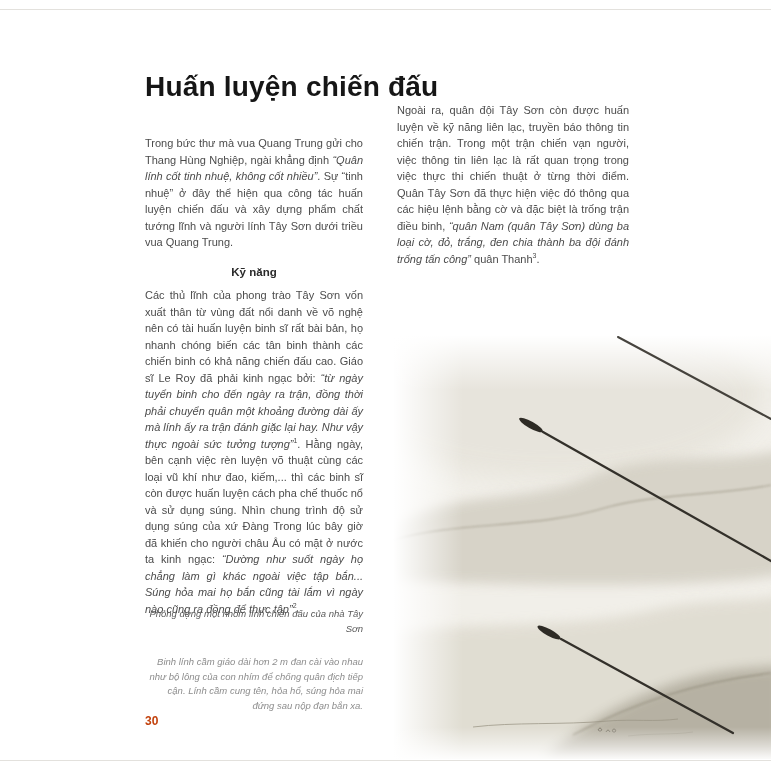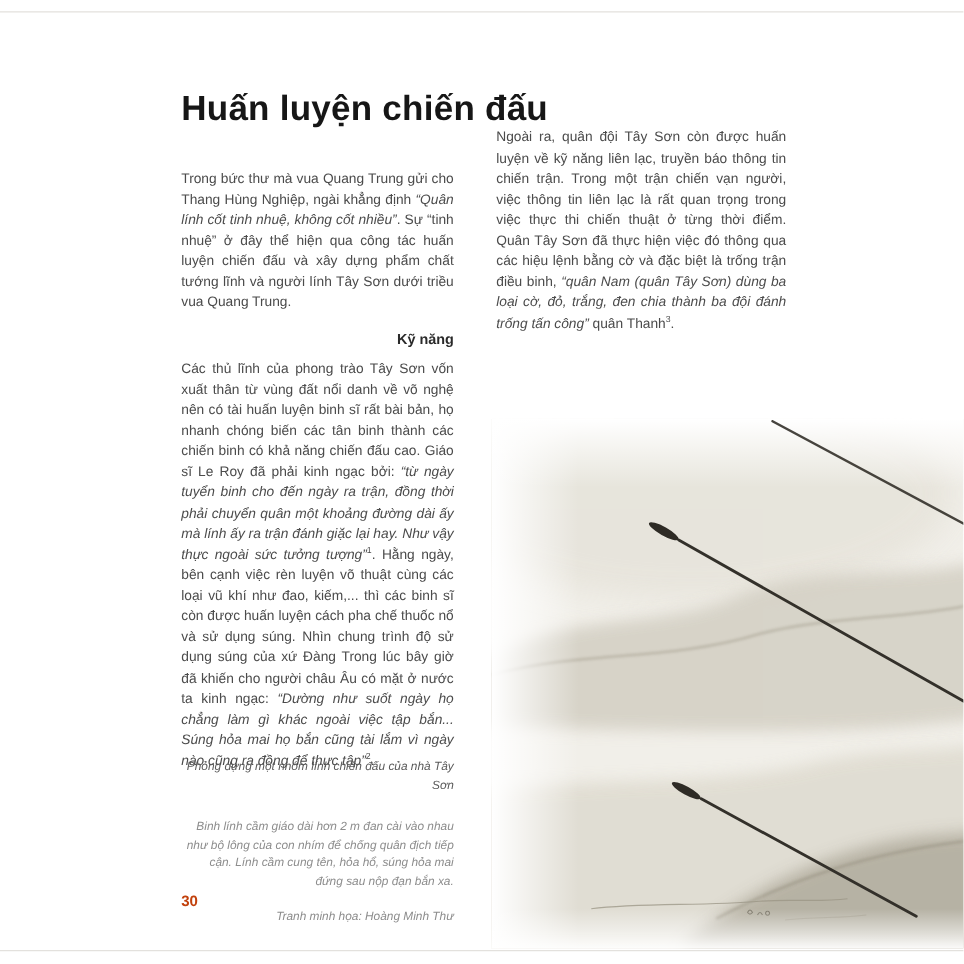--- a/index.html
+++ b/index.html
@@ -12,31 +12,31 @@
   .edge-bottom{top:760px;}
   .title{
     position:absolute;left:145px;top:52px;width:460px;
     font-size:28px;font-weight:bold;color:#161616;letter-spacing:.2px;
   }
   .col{position:absolute;font-size:11px;line-height:16.5px;text-align:justify;}
   .col-left{left:145px;top:102px;width:218px;margin-top:33px;}
   .col-right{left:397px;top:102px;width:232px;}
   .section-heading{
     font-size:11.5px;font-weight:bold;color:#2a2a2a;
-    margin:13px 0 7px 0;text-align:right;
+    margin:13px 0 7px 0;text-align:center;
   }
   .para{margin:0;}
   .it{font-style:italic;}
   .sup{vertical-align:super;font-size:7px;line-height:0;}
   .caption{
     position:absolute;left:145px;top:607px;width:218px;text-align:right;
     font-size:9.5px;line-height:14.5px;font-style:italic;color:#8d8d8d;
   }
   .caption-title{font-weight:normal;color:#5a5a5a;margin-bottom:19px;}
-  .caption-body{margin-bottom:14px;}
+  .caption-body{margin-bottom:0;}
   .caption-credit{margin-top:0;}
   .page-number{
     position:absolute;left:145px;top:714px;
     font-size:12px;font-weight:bold;color:#c2410c;
   }
   .illustration{
     position:absolute;left:393px;top:335px;width:378px;height:424px;overflow:hidden;
   }
   .illustration svg{display:block;}
 </style>
@@ -56,21 +56,20 @@
     <p class="para"><span>Các thủ lĩnh của phong trào Tây Sơn vốn xuất thân từ vùng đất nổi danh về võ nghệ nên có tài huấn luyện binh sĩ rất bài bản, họ nhanh chóng biến các tân binh thành các chiến binh có khả năng chiến đấu cao. Giáo sĩ Le Roy đã phải kinh ngạc bởi: </span><span class="it">“từ ngày tuyển binh cho đến ngày ra trận, đồng thời phải chuyển quân một khoảng đường dài ấy mà lính ấy ra trận đánh giặc lại hay. Như vậy thực ngoài sức tưởng tượng”</span><span class="sup">1</span><span>. Hằng ngày, bên cạnh việc rèn luyện võ thuật cùng các loại vũ khí như đao, kiếm,... thì các binh sĩ còn được huấn luyện cách pha chế thuốc nổ và sử dụng súng. Nhìn chung trình độ sử dụng súng của xứ Đàng Trong lúc bây giờ đã khiến cho người châu Âu có mặt ở nước ta kinh ngạc: </span><span class="it">“Dường như suốt ngày họ chẳng làm gì khác ngoài việc tập bắn... Súng hỏa mai họ bắn cũng tài lắm vì ngày nào cũng ra đồng để thực tập”</span><span class="sup">2</span><span>.</span></p>
   </div>
 
   <div class="col col-right">
     <p class="para"><span>Ngoài ra, quân đội Tây Sơn còn được huấn luyện về kỹ năng liên lạc, truyền báo thông tin chiến trận. Trong một trận chiến vạn người, việc thông tin liên lạc là rất quan trọng trong việc thực thi chiến thuật ở từng thời điểm. Quân Tây Sơn đã thực hiện việc đó thông qua các hiệu lệnh bằng cờ và đặc biệt là trống trận điều binh, </span><span class="it">“quân Nam (quân Tây Sơn) dùng ba loại cờ, đỏ, trắng, đen chia thành ba đội đánh trống tấn công”</span><span> quân Thanh</span><span class="sup">3</span><span>.</span></p>
   </div>
 
   <div class="caption">
     <div class="caption-title">Phỏng dựng một nhóm lính chiến đấu của nhà Tây Sơn</div>
     <div class="caption-body">Binh lính cầm giáo dài hơn 2 m đan cài vào nhau như bộ lông của con nhím để chống quân địch tiếp cận. Lính cầm cung tên, hỏa hổ, súng hỏa mai đứng sau nộp đạn bắn xa.</div>
-    <div class="caption-credit">Tranh minh họa: Hoàng Minh Thư</div>
   </div>
 
   <div class="page-number">30</div>
 
   <div class="illustration">
     <svg width="378" height="424" viewBox="0 0 378 424" xmlns="http://www.w3.org/2000/svg">
       <defs>
         <filter id="blurSoft" x="-30%" y="-30%" width="160%" height="160%">
             <feGaussianBlur stdDeviation="6"></feGaussianBlur>
           </filter>

